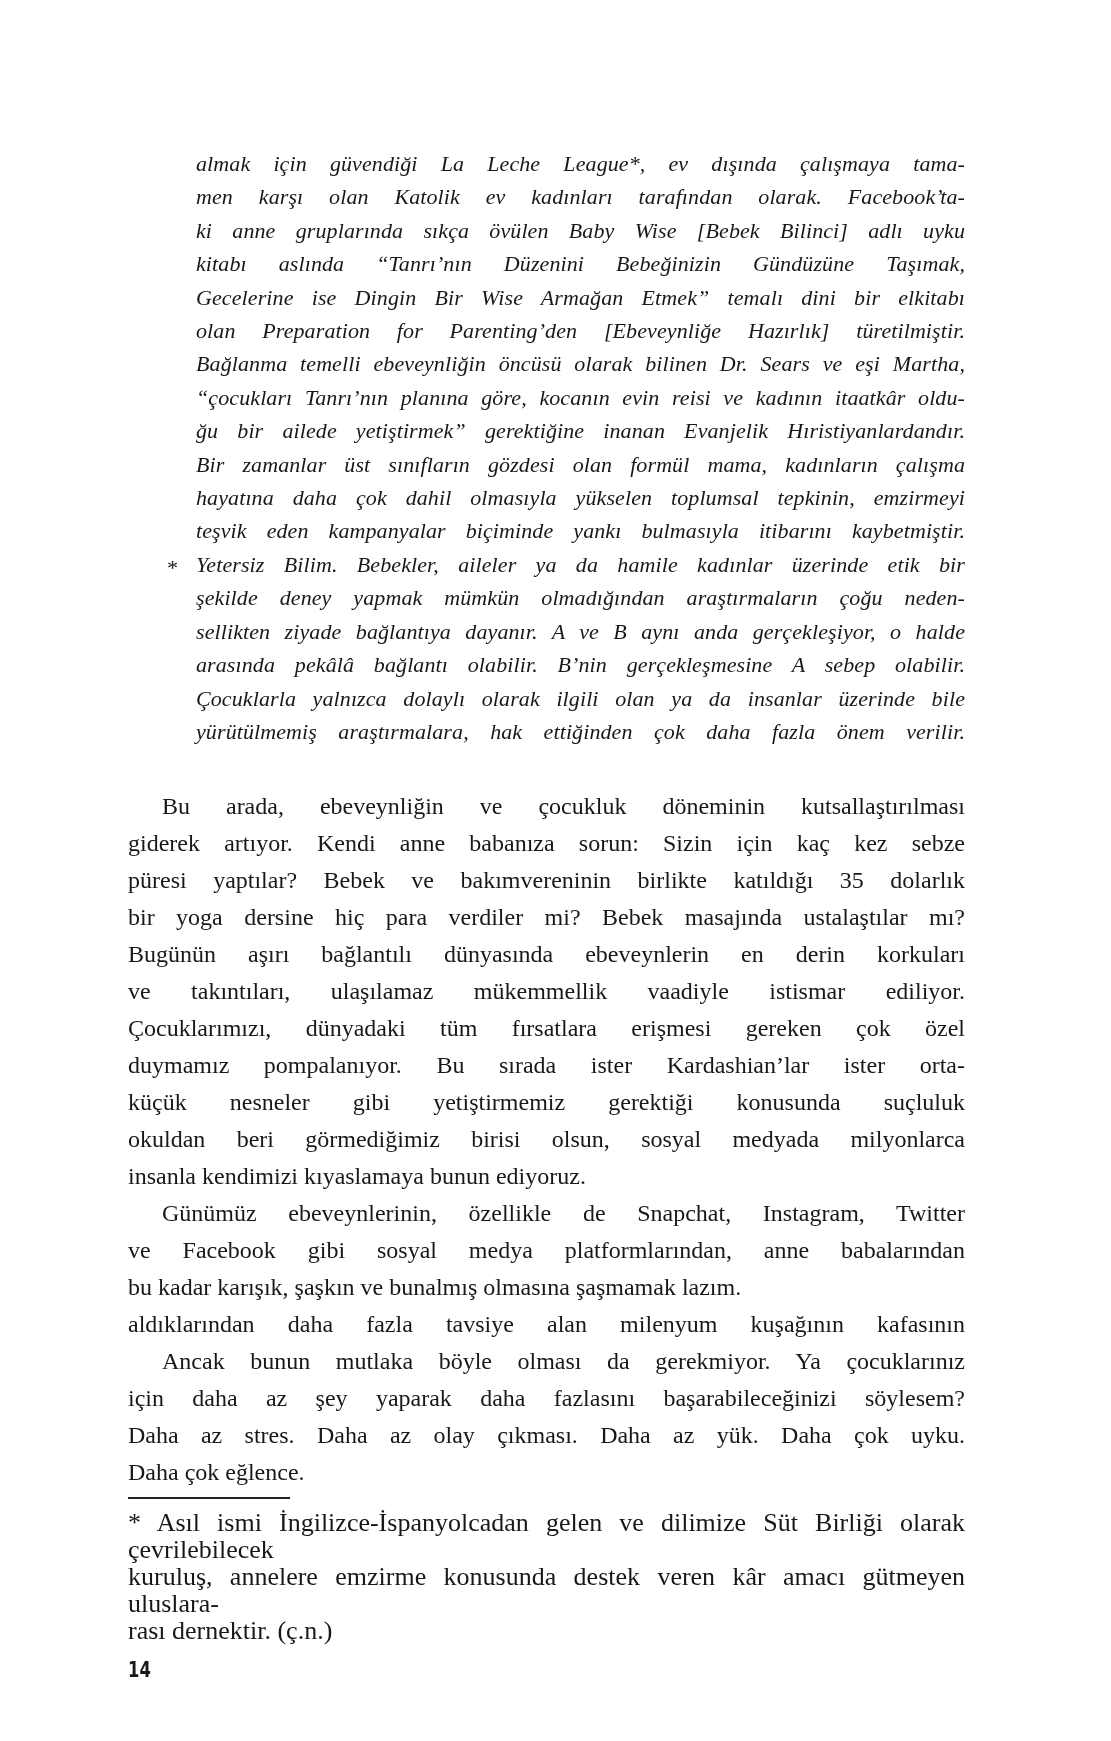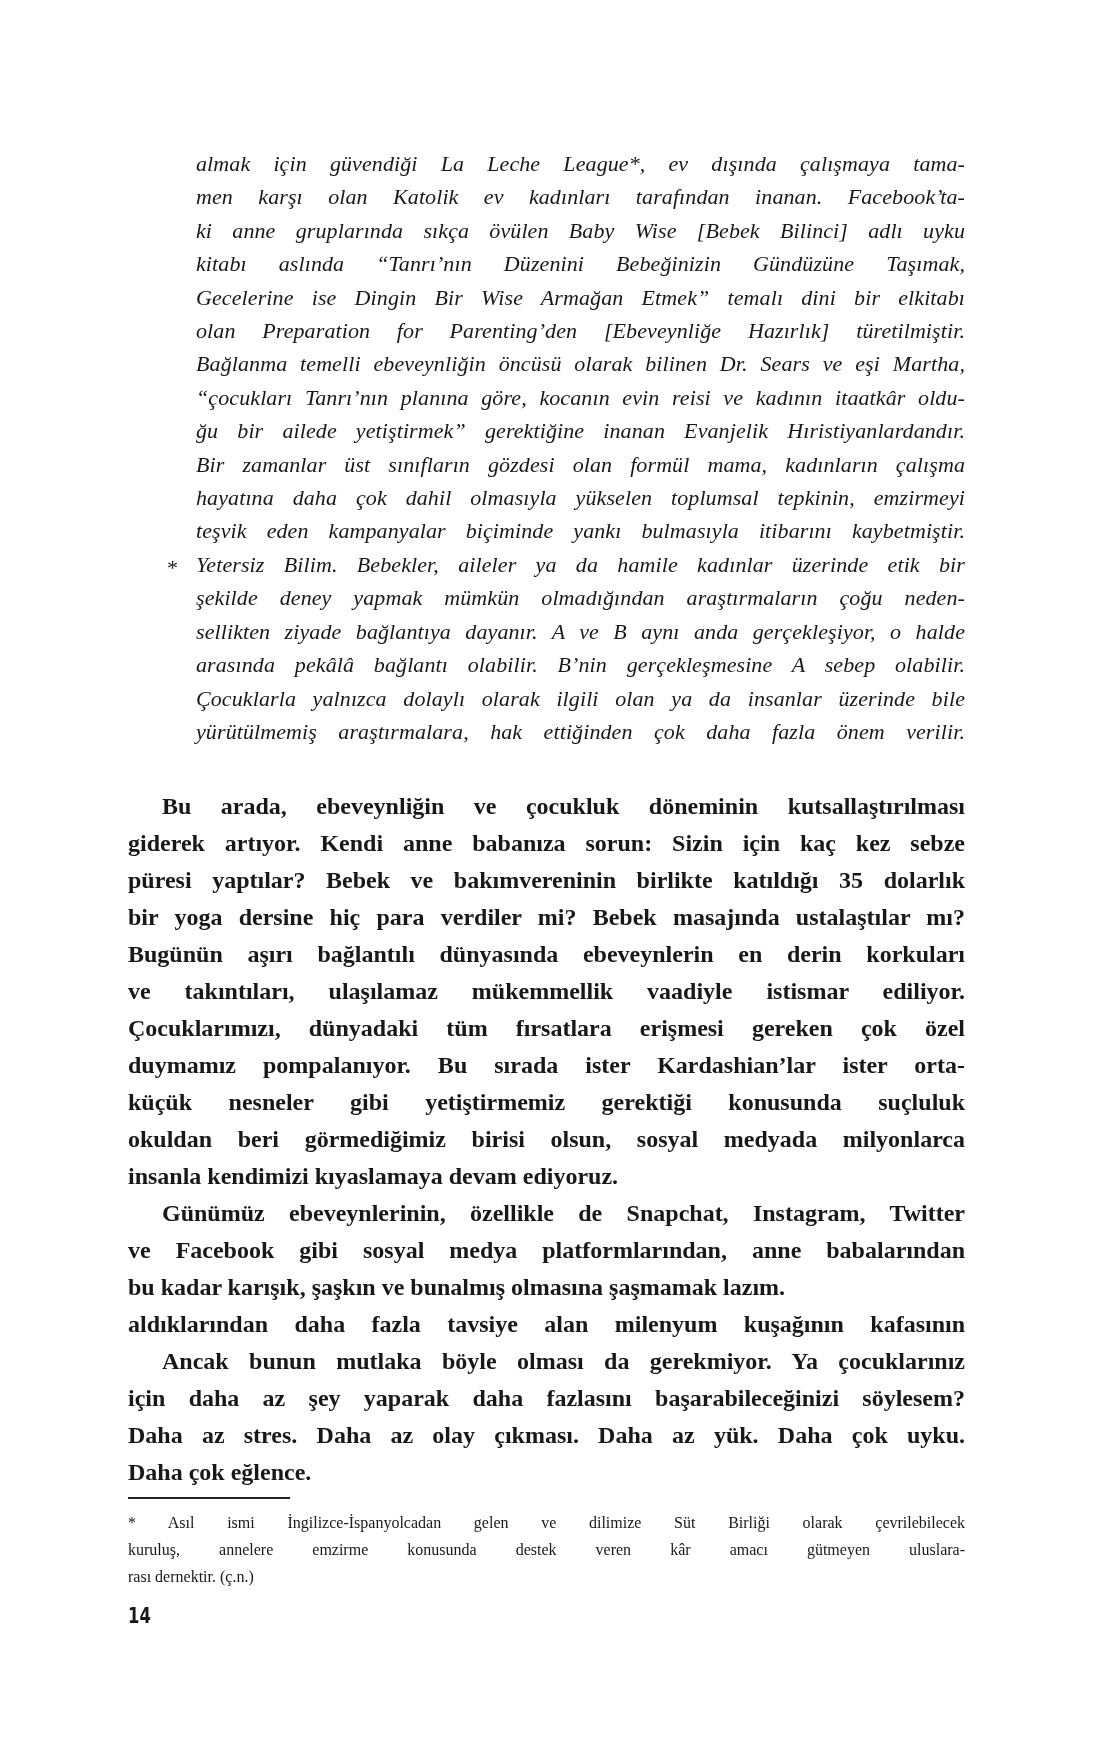--- a/index.html
+++ b/index.html
@@ -54,55 +54,54 @@
     font-style: italic;
     font-size: 22px;
   }
 
   
   .body-text {
     margin-top: 40px;
     width: 837px;
     font-size: 24px;
     line-height: 37px;
-    font-weight: bold;
   }
   .body-para { width: 837px; }
   .body-para.indented .line:first-child { text-indent: 34px; }
 
   
   .footnote-rule {
     border: none;
     border-top: 2px solid #222222;
     width: 162px;
     margin: 6px 0 10px 0;
   }
   .footnote {
     width: 837px;
-    font-size: 16px;
+    font-size: 26px;
     line-height: 27px;
   }
 
   .page-number {
     margin-top: 14px;
     font-family: "DejaVu Sans", sans-serif;
     font-weight: bold;
     font-size: 21px;
     transform: scaleX(0.78);
     transform-origin: left center;
   }
 </style>
 </head>
 <body>
 
 <div class="page">
 
   <div class="quote-block flush-last">
       <div class="line">almak için güvendiği La Leche League*, ev dışında çalışmaya tama-</div>
-      <div class="line">men karşı olan Katolik ev kadınları tarafından inanan. Facebook’ta-</div>
+      <div class="line">men karşı olan Katolik ev kadınları tarafından olarak. Facebook’ta-</div>
       <div class="line">ki anne gruplarında sıkça övülen Baby Wise [Bebek Bilinci] adlı uyku</div>
       <div class="line">kitabı aslında “Tanrı’nın Düzenini Bebeğinizin Gündüzüne Taşımak,</div>
       <div class="line">Gecelerine ise Dingin Bir Wise Armağan Etmek” temalı dini bir elkitabı</div>
       <div class="line">olan Preparation for Parenting’den [Ebeveynliğe Hazırlık] türetilmiştir.</div>
       <div class="line">Bağlanma temelli ebeveynliğin öncüsü olarak bilinen Dr. Sears ve eşi Martha,</div>
       <div class="line">“çocukları Tanrı’nın planına göre, kocanın evin reisi ve kadının itaatkâr oldu-</div>
       <div class="line">ğu bir ailede yetiştirmek” gerektiğine inanan Evanjelik Hıristiyanlardandır.</div>
       <div class="line">Bir zamanlar üst sınıfların gözdesi olan formül mama, kadınların çalışma</div>
       <div class="line">hayatına daha çok dahil olmasıyla yükselen toplumsal tepkinin, emzirmeyi</div>
       <div class="line last">teşvik eden kampanyalar biçiminde yankı bulmasıyla itibarını kaybetmiştir.</div>
@@ -125,21 +124,21 @@
         <div class="line">Bu arada, ebeveynliğin ve çocukluk döneminin kutsallaştırılması</div>
         <div class="line">giderek artıyor. Kendi anne babanıza sorun: Sizin için kaç kez sebze</div>
         <div class="line">püresi yaptılar? Bebek ve bakımvereninin birlikte katıldığı 35 dolarlık</div>
         <div class="line">bir yoga dersine hiç para verdiler mi? Bebek masajında ustalaştılar mı?</div>
         <div class="line">Bugünün aşırı bağlantılı dünyasında ebeveynlerin en derin korkuları</div>
         <div class="line">ve takıntıları, ulaşılamaz mükemmellik vaadiyle istismar ediliyor.</div>
         <div class="line">Çocuklarımızı, dünyadaki tüm fırsatlara erişmesi gereken çok özel</div>
         <div class="line">duymamız pompalanıyor. Bu sırada ister Kardashian’lar ister orta-</div>
         <div class="line">küçük nesneler gibi yetiştirmemiz gerektiği konusunda suçluluk</div>
         <div class="line">okuldan beri görmediğimiz birisi olsun, sosyal medyada milyonlarca</div>
-        <div class="line last">insanla kendimizi kıyaslamaya devam ediyoruz.</div>
+        <div class="line last">insanla kendimizi kıyaslamaya bunun ediyoruz.</div>
       </div>
     <div class="body-para indented">
         <div class="line">Günümüz ebeveynlerinin, özellikle de Snapchat, Instagram, Twitter</div>
         <div class="line">ve Facebook gibi sosyal medya platformlarından, anne babalarından</div>
         <div class="line last">bu kadar karışık, şaşkın ve bunalmış olmasına şaşmamak lazım.</div>
         <div class="line">aldıklarından daha fazla tavsiye alan milenyum kuşağının kafasının</div>
       </div>
     <div class="body-para indented">
         <div class="line">Ancak bunun mutlaka böyle olması da gerekmiyor. Ya çocuklarınız</div>
         <div class="line">için daha az şey yaparak daha fazlasını başarabileceğinizi söylesem?</div>

